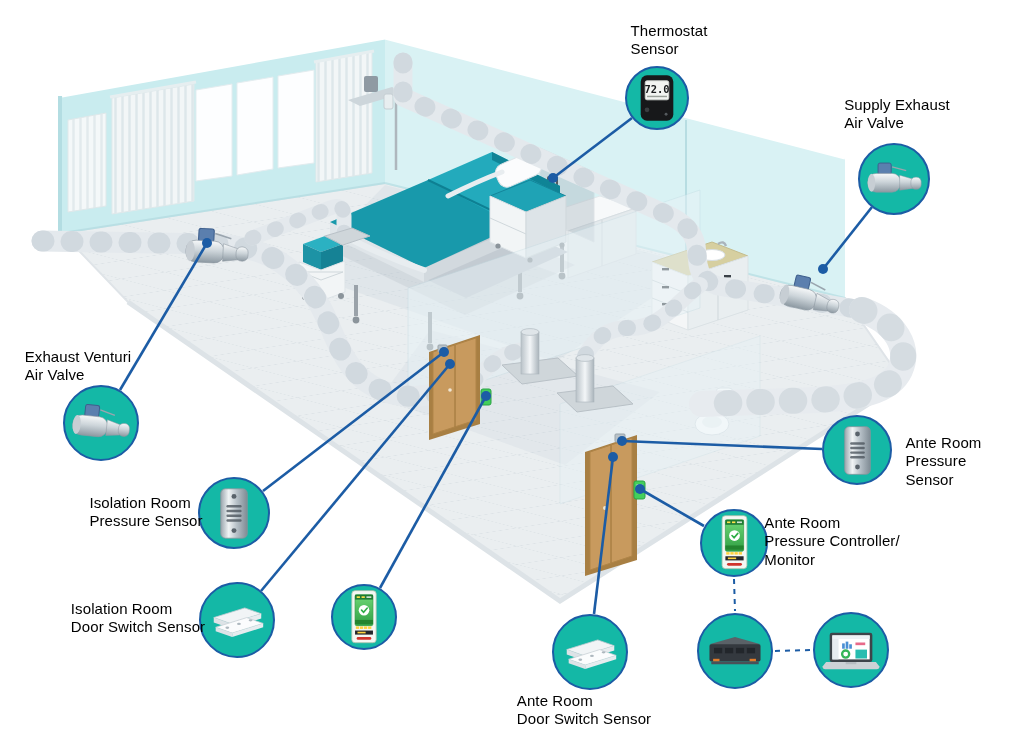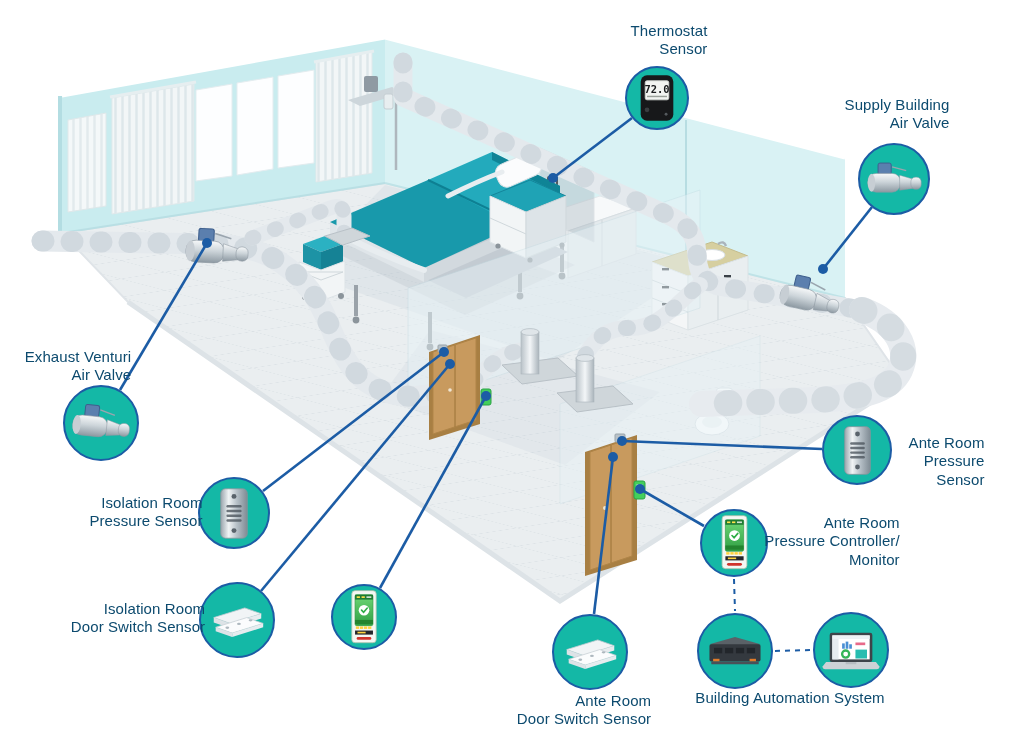--- a/index.html
+++ b/index.html
@@ -7,22 +7,22 @@
     position:relative;width:1024px;height:751px;background:#ffffff;overflow:hidden;
     font-family:"Liberation Sans","DejaVu Sans",sans-serif;
   }
   #scene-svg{position:absolute;left:0;top:0;}
   .callout-circle{
     position:absolute;border:2.6px solid #1c5ca5;border-radius:50%;
     background:#14b8a6;display:flex;align-items:center;justify-content:center;
     box-sizing:border-box;z-index:5;
   }
   .callout-label{
-    position:absolute;color:#0c4a6e;font-size:15px;line-height:1.22;
-    text-align:right;white-space:pre-line;transform:translateX(-50%);
+    position:absolute;color:#000000;font-size:15px;line-height:1.22;
+    text-align:left;white-space:pre-line;transform:translateX(-50%);
     z-index:6;letter-spacing:.1px;
   }
 </style>
 </head>
 <body>
 
 <div id="stage">
 
 <svg width="0" height="0" style="position:absolute" aria-hidden="true">
   <defs>
@@ -437,30 +437,29 @@
 </div>
 
 <div class="callout-circle" style="left:813px;top:612px;width:76px;height:76px">
   <svg width="64" height="43" viewBox="0 0 72 48">
     <use href="#sym-laptop" width="72" height="48"></use>
   </svg>
 </div>
 
 <div class="callout-label" style="left:669px;top:22px">Thermostat
 Sensor</div>
-<div class="callout-label" style="left:897px;top:96px">Supply Building
+<div class="callout-label" style="left:897px;top:96px">Supply Exhaust
 Air Valve</div>
 <div class="callout-label" style="left:78px;top:348px">Exhaust Venturi
 Air Valve</div>
 <div class="callout-label" style="left:146px;top:494px">Isolation Room
 Pressure Sensor</div>
 <div class="callout-label" style="left:138px;top:600px">Isolation Room
 Door Switch Sensor</div>
 <div class="callout-label" style="left:584px;top:692px">Ante Room
 Door Switch Sensor</div>
 <div class="callout-label" style="left:945px;top:434px">Ante Room
 Pressure Sensor</div>
 <div class="callout-label" style="left:832px;top:514px">Ante Room
 Pressure Controller/
 Monitor</div>
-<div class="callout-label" style="left:790px;top:689px">Building Automation System</div>
 
 </div>
 
 </body></html>

